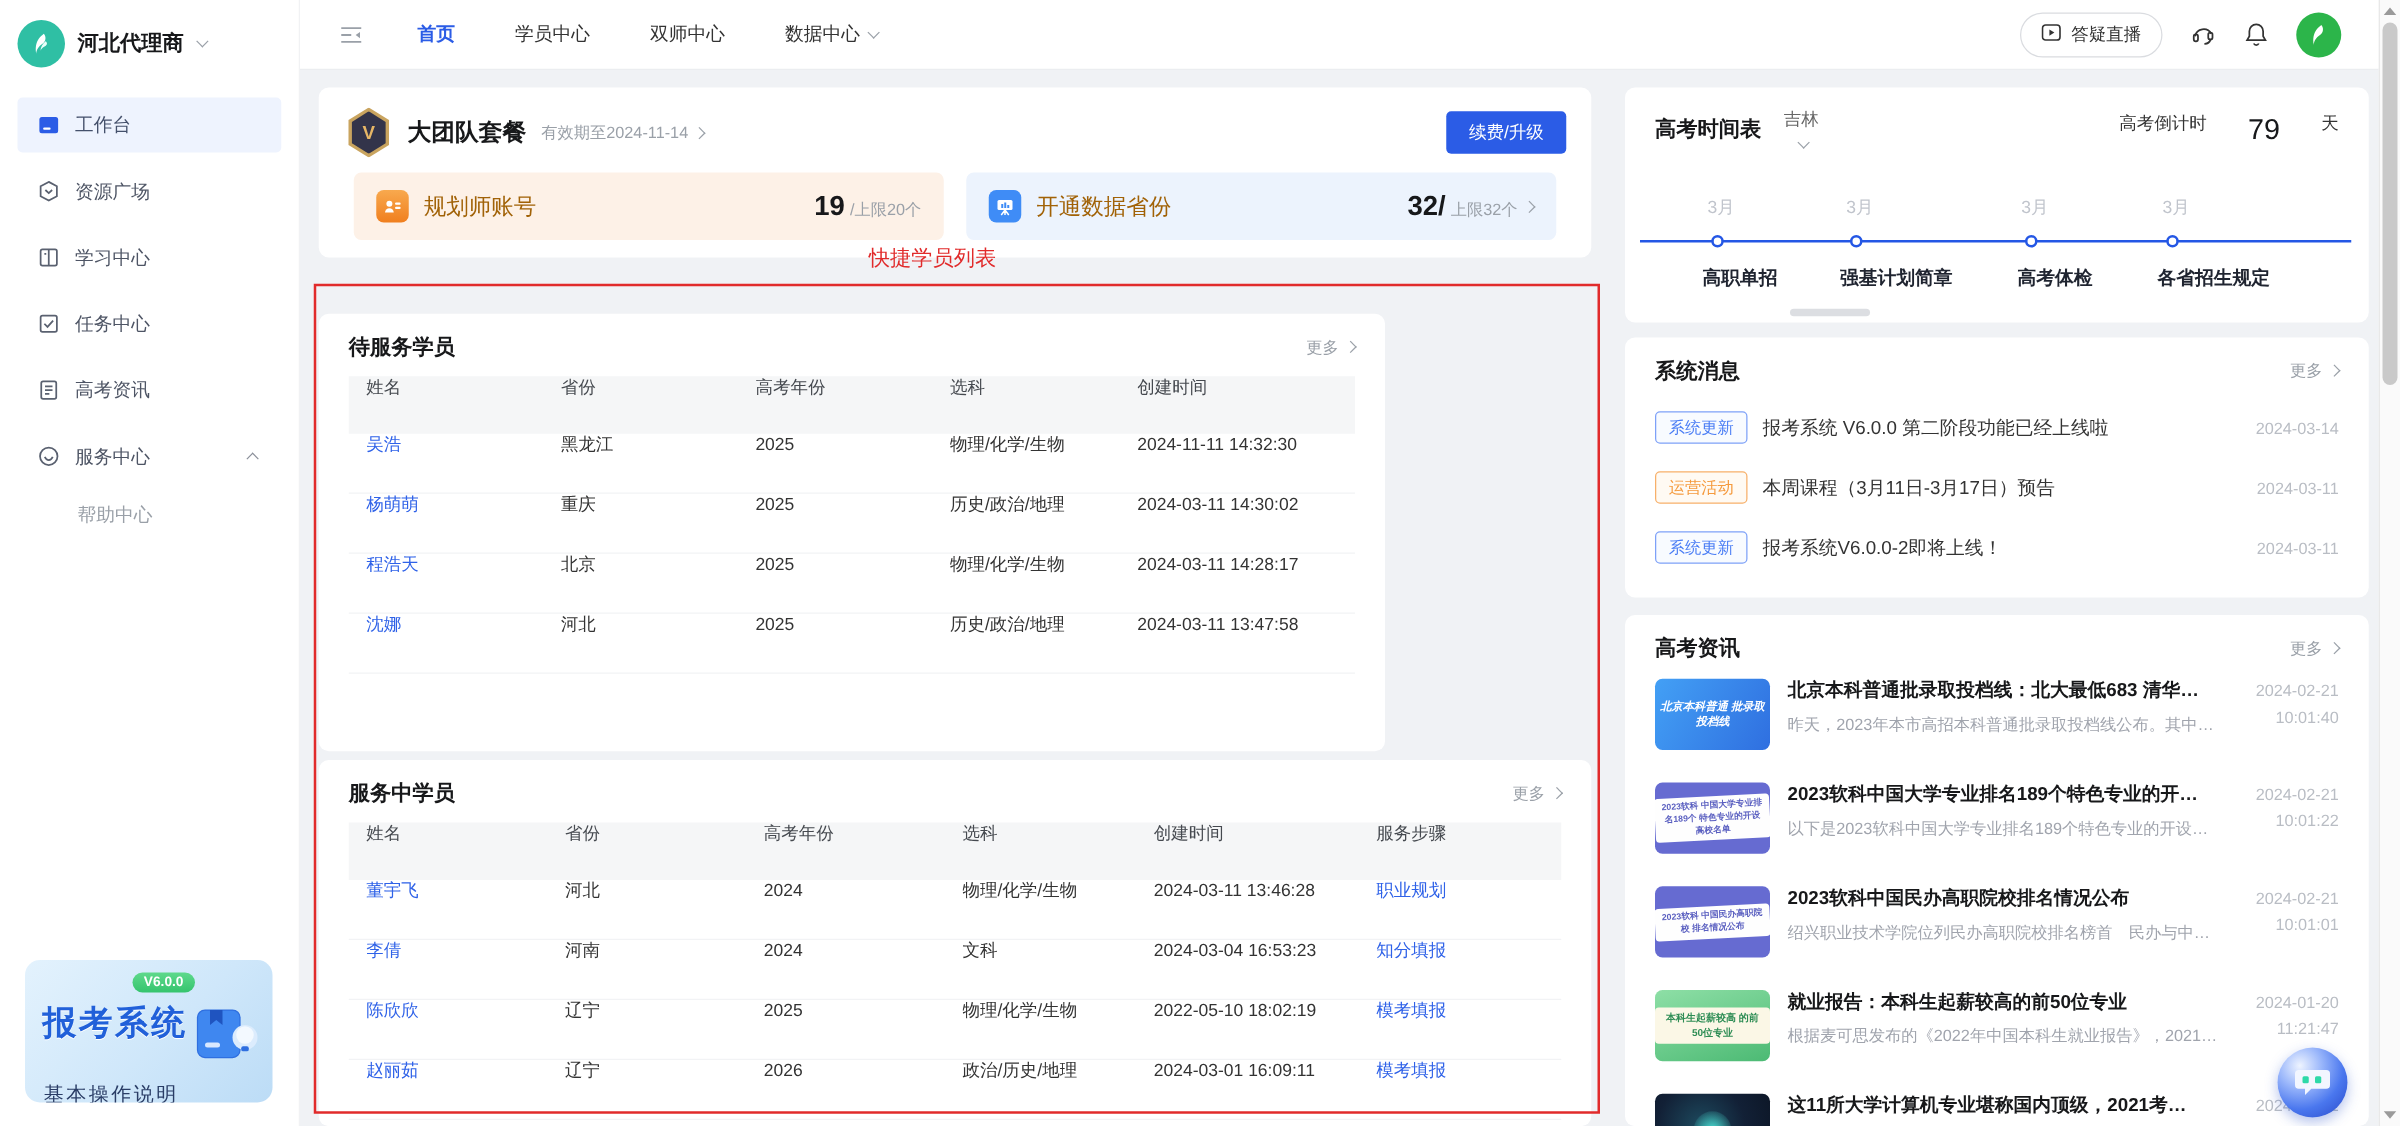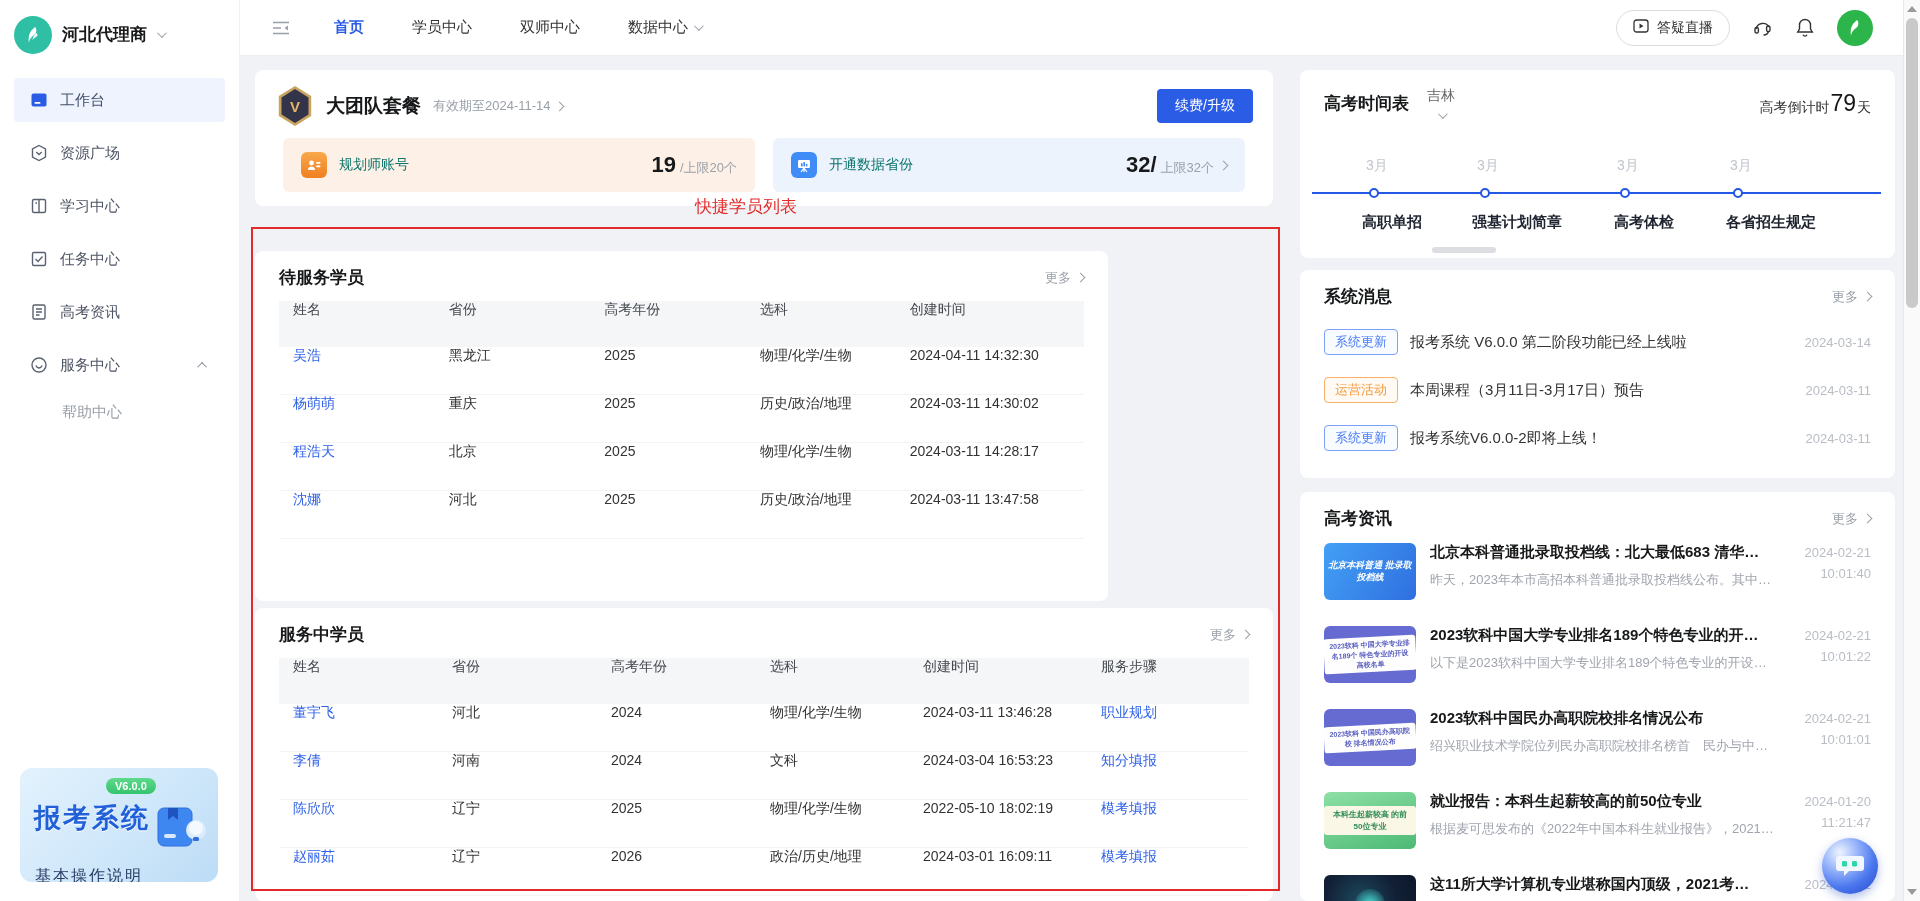--- a/index.html
+++ b/index.html
@@ -56,21 +56,21 @@
   .pkg-name { font-size:19px; font-weight:bold; color:#17181a; margin-left:13px; }
   .pkg-valid { font-size:13px; color:#9aa0a8; margin-left:12px; display:flex; align-items:center; gap:5px; cursor:pointer; }
   .renew-btn { margin-left:auto; background:#2b5ce6; color:#fff; font-size:14px; border:none; border-radius:4px; height:34px; padding:0 18px; cursor:pointer; }
   .pkg-stats { position:absolute; left:28px; top:68px; width:962px; display:flex; gap:18px; }
   .stat { width:473px; height:54px; border-radius:6px; display:flex; align-items:center; padding:0 18px; cursor:pointer; }
   .stat.peach { background:#fdf1e7; }
   .stat.blue  { background:#ecf3fd; }
   .stat-icon { width:26px; height:26px; border-radius:6px; display:flex; align-items:center; justify-content:center; flex:none; }
   .stat.peach .stat-icon { background:linear-gradient(180deg,#f8a94e,#f07f1f); }
   .stat.blue  .stat-icon { background:#3f8cf6; }
-  .stat-label { font-size:14px; color:#0f766e; margin-left:12px; }
+  .stat-label { font-size:18px; color:#a16207; margin-left:12px; }
   .stat-val { margin-left:auto; display:flex; align-items:baseline; gap:4px; }
   .stat-num { font-size:22px; font-weight:bold; color:#17181a; }
   .stat-limit { font-size:13px; color:#9aa0a8; }
   .stat .chev { margin-left:6px; align-self:center; }
 
   
   .annotation { position:absolute; left:455px; top:139px; font-size:17px; color:#e12b2b; z-index:11; }
   .red-rect { position:absolute; left:11px; top:171px; width:1029px; height:664px; border:2px solid #e12b2b; z-index:10; pointer-events:none; }
 
   
@@ -83,21 +83,21 @@
   .trow { display:flex; height:48px; padding-left:14px; border-bottom:1px solid #f2f3f5; font-size:14px; color:#333; }
   .trow.thead { height:46px; background:#f5f6f7; border-bottom:none; color:#45494f; }
   .tc { white-space:nowrap; overflow:hidden; text-overflow:ellipsis; }
   .c0{width:159px;} .c1{width:159px;} .c2{width:159px;} .c3{width:153px;} .c4{width:178px;} .c5{flex:1;}
   .tlink { color:#2f62e8; cursor:pointer; }
 
   
   .tlc { left:1060px; top:14px; width:595px; height:188px; }
   .tlc-head { display:flex; align-items:center; padding:17px 24px 0 24px; }
   .tlc-region { display:flex; align-items:center; gap:7px; margin-left:18px; font-size:14px; color:#666; cursor:pointer;flex-direction:column; }
-  .tlc-count { margin-left:auto; display:flex; align-items:flex-end; font-size:14px; color:#333; }
+  .tlc-count { margin-left:auto; display:flex; align-items:flex-start; font-size:14px; color:#333;gap:32px; }
   .tlc-count b { font-size:23px; font-weight:normal; color:#17181a; margin:0 1px; }
   .tl-body { position:relative; height:120px; margin-top:8px; }
   .tl-line { position:absolute; left:12px; right:14px; top:65px; height:2px; background:#2457e5; }
   .tl-dot { position:absolute; top:61px; width:10px; height:10px; border-radius:50%; border:2.5px solid #2457e5; background:#fff; }
   .tl-month { position:absolute; top:30px; font-size:14px; color:#c0c4cc; }
   .tl-name { position:absolute; top:86px; font-size:15px; font-weight:bold; color:#1f2430; white-space:nowrap; }
   .tl-scroll { position:absolute; left:132px; top:120px; width:64px; height:6px; border-radius:3px; background:#dcdee2; cursor:pointer; }
 
   
   .msgc { left:1060px; top:214px; width:595px; height:208px; }
@@ -347,21 +347,21 @@
         <span class="tc c2">高考年份</span>
         <span class="tc c3">选科</span>
         <span class="tc c4">创建时间</span>
         <span class="tc c5">服务步骤</span>
       </div>
       <div class="trow">
         <span class="tc c0 tlink">吴浩</span>
         <span class="tc c1">黑龙江</span>
         <span class="tc c2">2025</span>
         <span class="tc c3">物理/化学/生物</span>
-        <span class="tc c4">2024-04-11 14:32:30</span>
+        <span class="tc c4">2024-11-11 14:32:30</span>
         <span class="tc c5 tlink">职业规划</span>
       </div>
       <div class="trow">
         <span class="tc c0 tlink">杨萌萌</span>
         <span class="tc c1">重庆</span>
         <span class="tc c2">2025</span>
         <span class="tc c3">历史/政治/地理</span>
         <span class="tc c4">2024-03-11 14:30:02</span>
         <span class="tc c5 tlink">职业规划</span>
       </div>

